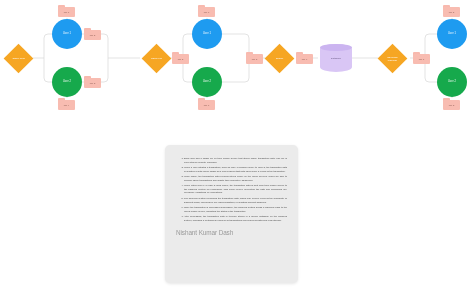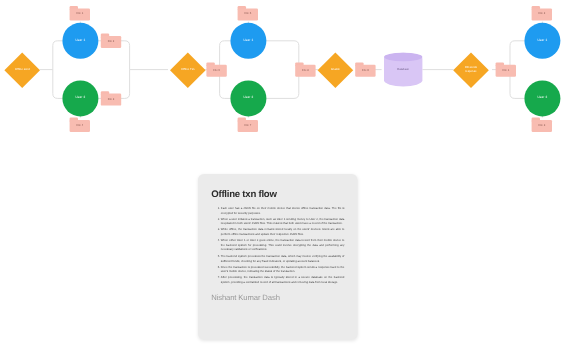--- a/index.html
+++ b/index.html
@@ -221,21 +221,20 @@
       <div class="tab"></div>
       <div class="body">File 2</div>
     </div>
     <div class="folder" style="left:443px;top:98px;">
       <div class="tab"></div>
       <div class="body">File 3</div>
     </div>
   </div>
 
   <div class="doc-card">
-    <div class="doc-title">Offline txn flow</div>
     <ol class="doc-list">
       <li>Each user has a JSON file on their mobile device that stores offline transaction data. The file is encrypted for security purposes.</li>
       <li>When a user initiates a transaction, such as User 1 sending money to User 2, the transaction data is updated in both users' JSON files. This ensures that both users have a record of the transaction.</li>
       <li>While offline, the transaction data remains stored locally on the users' devices. Users are able to perform offline transactions and update their respective JSON files.</li>
       <li>When either User 1 or User 2 goes online, the transaction data is sent from their mobile device to the backend system for processing. This could involve decrypting the data and performing any necessary validations or verifications.</li>
       <li>The backend system processes the transaction data, which may involve verifying the availability of sufficient funds, checking for any fraud indicators, or updating account balances.</li>
       <li>Once the transaction is processed successfully, the backend system sends a response back to the user's mobile device, indicating the status of the transaction.</li>
       <li>After processing, the transaction data is typically stored in a secure database on the backend system, providing a centralized record of all transactions and removing data from local storage.</li>
     </ol>
     <div class="doc-author">Nishant Kumar Dash</div>

